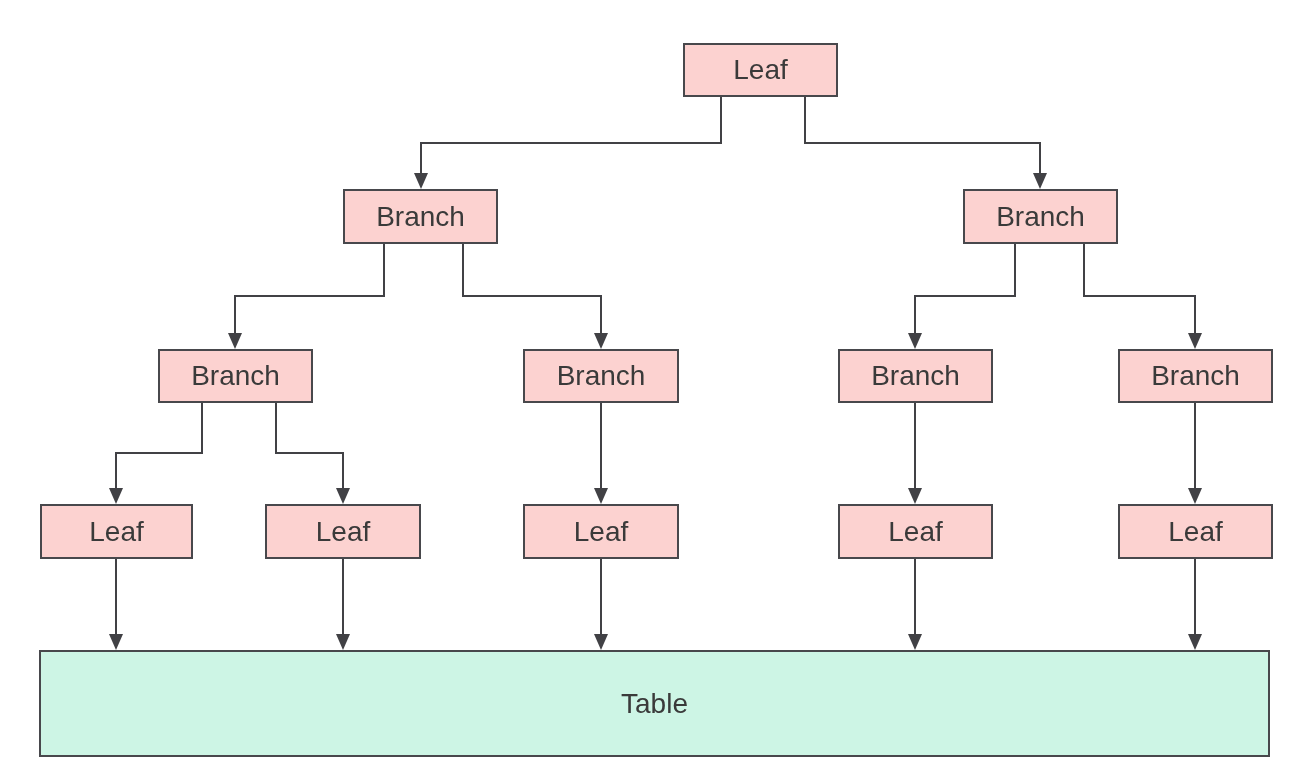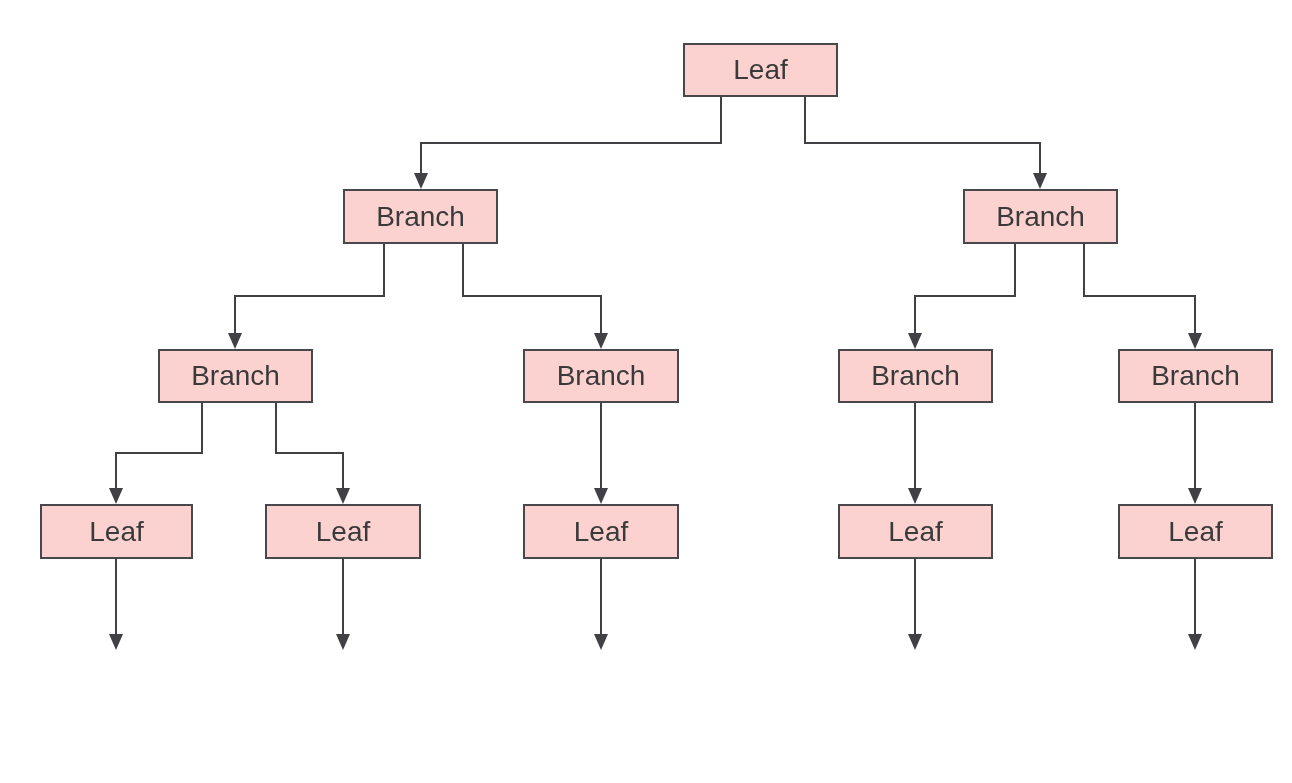--- a/index.html
+++ b/index.html
@@ -97,14 +97,15 @@
   <div class="node n-branch-r">Branch</div>
   <div class="node n-branch-1">Branch</div>
   <div class="node n-branch-2">Branch</div>
   <div class="node n-branch-3">Branch</div>
   <div class="node n-branch-4">Branch</div>
   <div class="node n-leaf-1">Leaf</div>
   <div class="node n-leaf-2">Leaf</div>
   <div class="node n-leaf-3">Leaf</div>
   <div class="node n-leaf-4">Leaf</div>
   <div class="node n-leaf-5">Leaf</div>
+  <div class="node table n-table">Table</div>
 
 </div>
 
 </body></html>

